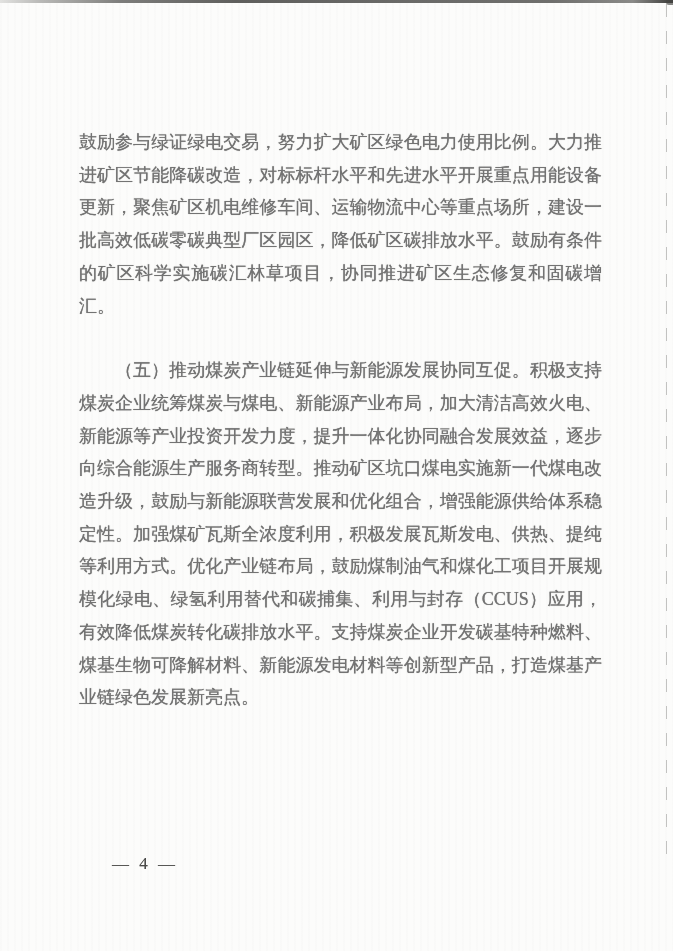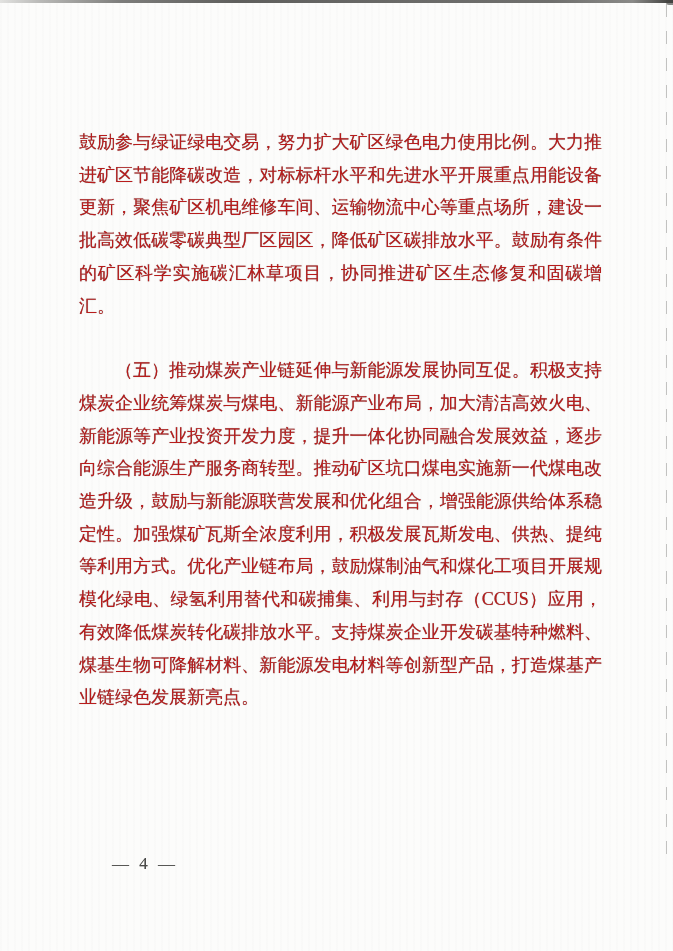--- a/index.html
+++ b/index.html
@@ -67,21 +67,21 @@
       to bottom,
       rgba(140,140,138,0.50) 0 13px,
       rgba(140,140,138,0.0) 13px 27px
     );
   }
   .content {
     position: absolute;
     left: 79px;
     top: 126px;
     width: 523px;
-    color: #b91c1c;
+    color: #737373;
     font-size: 18px;
     line-height: 32.7px;
     text-align: justify;
     text-shadow: 0 0 0.7px rgba(70,70,68,0.75);
     letter-spacing: 0;
   }
   .content p {
     margin: 0;
     padding: 0;
   }

